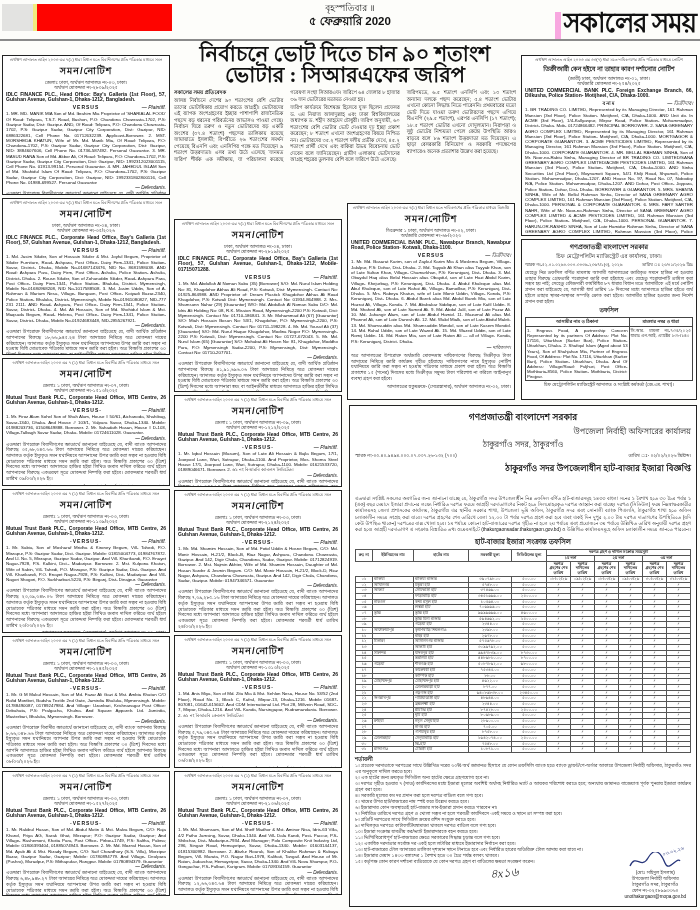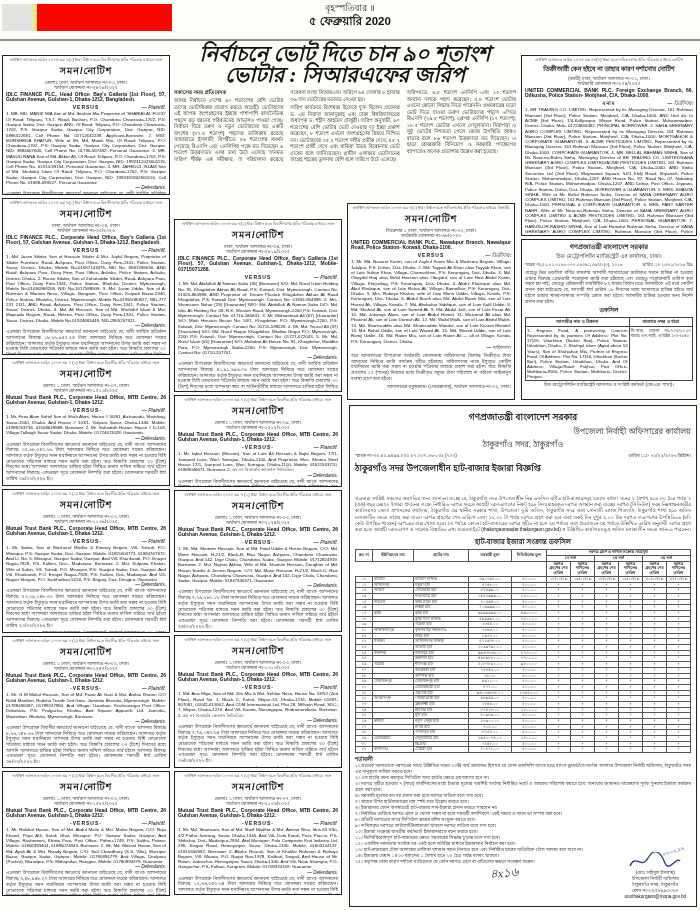--- a/index.html
+++ b/index.html
@@ -13,21 +13,21 @@
   .dateblock{position:absolute;left:250px;top:3px;width:200px;text-align:center;line-height:1.25;}
   .db1{font-size:9px;}
   .db2{font-size:11.5px;font-weight:bold;}
   .masthead{position:absolute;right:4px;top:3px;display:flex;align-items:center;gap:3px;}
   .pinkbar{width:6px;height:27px;background:#f8a8e0;}
   .mast-text{font-size:26px;font-weight:900;letter-spacing:-1px;font-family:"Liberation Serif","DejaVu Serif",serif;transform:scaleY(1.05);}
   .toprule{position:absolute;left:0;top:39px;width:700px;border-top:2px solid #8a8a8a;}
   
   .headline{position:absolute;left:174px;top:44px;width:342px;text-align:center;
             font-family:"Liberation Serif","DejaVu Serif",serif;font-weight:bold;
-            font-size:21px;line-height:1.02;font-style:italic;}
+            font-size:21px;line-height:1.02;}
   .article{position:absolute;left:174px;top:89px;width:342px;height:126px;overflow:hidden;
            column-count:3;column-gap:7px;font-size:5px;line-height:1.3;text-align:justify;}
   .byline{font-weight:bold;font-size:5.4px;margin-bottom:1px;}
   .article p{margin:0 0 2px 0;}
   
   .ncol{position:absolute;display:flex;flex-direction:column;gap:3px;}
   .nbox{border:1px solid #222;background:#fff;padding:2px 3px;overflow:hidden;box-sizing:border-box;}
   .nhl{font-size:4px;text-align:center;line-height:1.15;color:#222;}
   .ntitle{font-size:9.5px;font-weight:bold;text-align:center;letter-spacing:1px;margin:1px 0;}
   .ntitle.small{font-size:6.2px;letter-spacing:0;}
@@ -55,21 +55,21 @@
   .cmm-table td{text-align:justify;}
   .cmm-foot{font-size:4.5px;text-align:center;margin-top:1px;}
   
   .gov{position:absolute;left:349px;top:405px;width:348px;height:502px;border:1px solid #222;
        background:#fff;padding:4px 5px;box-sizing:border-box;overflow:hidden;}
   .gv1{font-size:9px;font-weight:bold;text-align:center;}
   .gv2{font-size:8px;text-align:right;}
   .gv3{font-size:8px;text-align:center;}
   .gurl{font-size:13px;text-align:center;font-family:"Liberation Serif","DejaVu Serif",serif;font-weight:bold;}
   .gmemo{display:flex;justify-content:space-between;font-size:4.5px;margin:2px 0;}
-  .gtitle{font-size:8.5px;font-weight:bold;text-align:left;margin:2px 0 20px 0;}
+  .gtitle{font-size:8.5px;font-weight:bold;text-align:right;margin:2px 0 20px 0;}
   .gintro{font-size:4.8px;text-align:justify;line-height:1.3;}
   .gtbl-title{font-size:7px;font-weight:bold;text-align:center;margin:3px 0 1px 0;}
   .gtbl{width:100%;border-collapse:collapse;font-size:3.9px;table-layout:fixed;}
   .gtbl th,.gtbl td{border:0.5px solid #555;padding:0 1px;line-height:1.2;text-align:center;
        overflow:hidden;white-space:nowrap;}
   .gtbl th{font-weight:bold;white-space:normal;}
   .gtbl td.tl{text-align:left;}
   .terms{margin-top:3px;font-size:4.6px;line-height:1.3;text-align:justify;}
   .terms-title{font-weight:bold;font-size:5.5px;}
   .gsig{position:absolute;right:10px;bottom:6px;text-align:center;font-size:4.6px;line-height:1.3;}
@@ -84,20 +84,24 @@
 <div class="page">
 
   <div class="colorbar">
     <div class="cb-gray"></div>
     <div class="cb-yellow"></div>
     <div class="cb-red"></div>
   </div>
   <div class="dateblock">
     <div class="db1">বৃহস্পতিবার ॥</div>
     <div class="db2">৫ ফেব্রুয়ারি 2020</div>
+  </div>
+  <div class="masthead">
+    <div class="pinkbar"></div>
+    <div class="mast-text">সকালের সময়</div>
   </div>
   <div class="toprule"></div>
 
   <div class="headline">
     <div>নির্বাচনে ভোট দিতে চান ৯০ শতাংশ</div>
     <div>ভোটার : সিআরএফের জরিপ</div>
   </div>
   <div class="article">
     <div class="byline">সকালের সময় প্রতিবেদক</div>
     <p>আসন্ন নির্বাচনে দেশের ৯০ শতাংশের বেশি ভোটার তাদের ভোটাধিকার প্রয়োগ করতে আগ্রহী। ভোটারদের এই ব্যাপক অংশগ্রহণের ইচ্ছার পাশাপাশি রাজনৈতিক পছন্দে বড় ধরনের পরিবর্তনের আভাসও পাওয়া গেছে। নির্বাচন ঘিরে তরুণ ও নতুন ভোটারদের বড় একটি অংশের (৩৭.৪ শতাংশ) পছন্দের তালিকায় রয়েছে জামায়াতে ইসলামী; বিপরীতে ২৬ শতাংশের সমর্থন পেয়েছে বিএনপি এবং এনসিপির পক্ষে মত দিয়েছেন ৯ শতাংশ উত্তরদাতা। এসব তথ্য উঠে এসেছে ‘জনমত জরিপ’ শীর্ষক এক সমীক্ষায়, যা পরিচালনা করেছে গবেষণা সংস্থা সিআরএফ। জরিপে ৬৪ জেলার ৮ হাজার ৩৬ জন ভোটারের মতামত নেওয়া হয়।</p>

